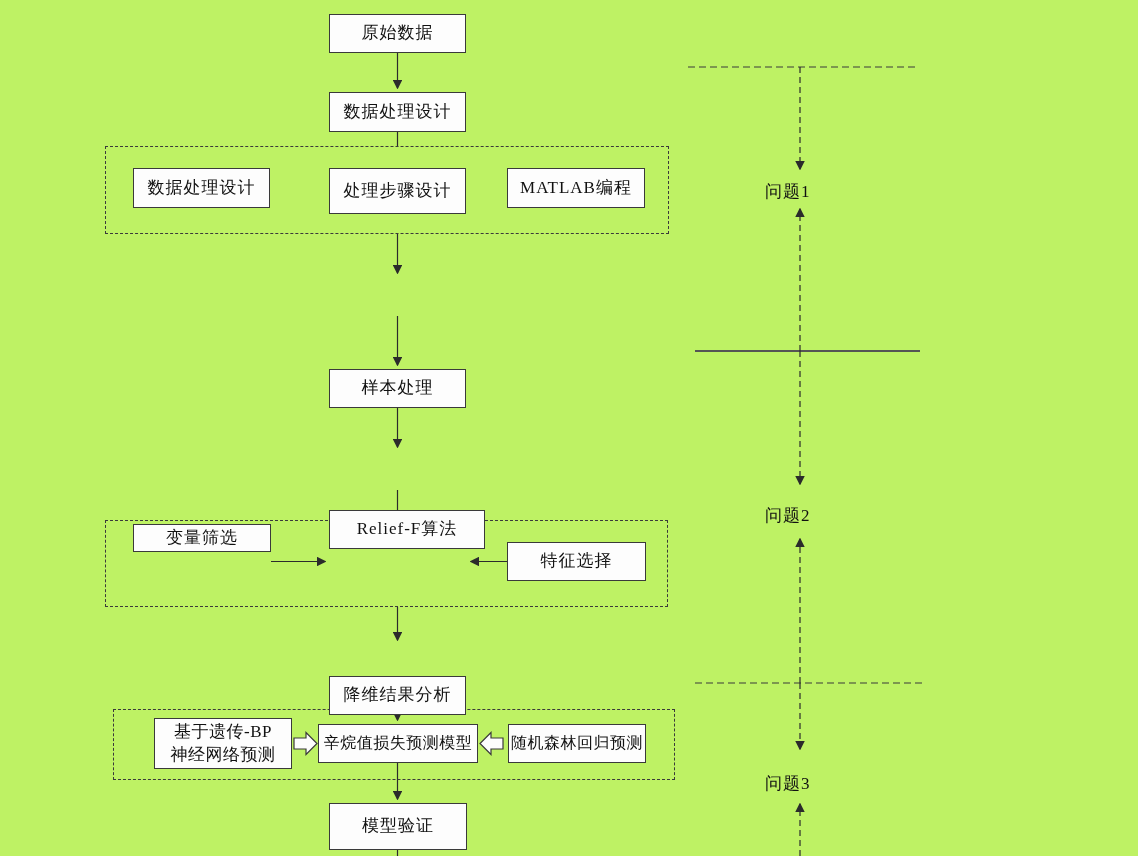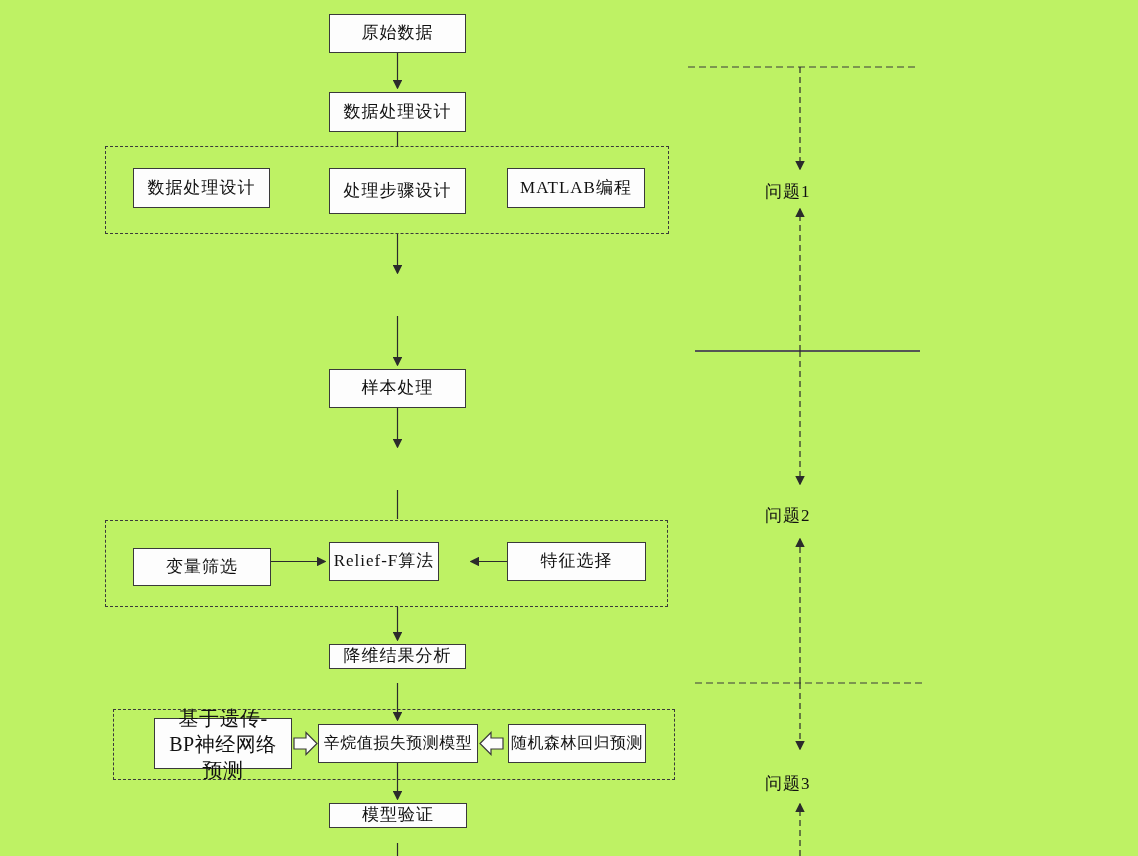--- a/index.html
+++ b/index.html
@@ -28,21 +28,21 @@
     align-items:center;
     justify-content:center;
     font-size:17px;
     color:#111;
     letter-spacing:1px;
     text-align:center;
     line-height:1.3;
     z-index:2;
   }
   .box.small-font{font-size:16px;letter-spacing:0.5px;}
-  .box.two-line{padding:0 12px;font-size:20px;letter-spacing:0.5px;}
+  .box.two-line{padding:0 12px;font-size:17px;letter-spacing:0.5px;}
   .dashed-group{
     position:absolute;
     box-sizing:border-box;
     border:1px dashed #3a3a3a;
     background:transparent;
     z-index:1;
   }
   .side-label{
     position:absolute;
     width:70px;
@@ -115,33 +115,33 @@
   <div class="box" style="left:133px;top:168px;width:137px;height:40px">数据处理设计</div>
 
   <div class="box" style="left:329px;top:168px;width:137px;height:46px">处理步骤设计</div>
 
   <div class="box" style="left:507px;top:168px;width:138px;height:40px">MATLAB编程</div>
 
 
   <div class="box" style="left:329px;top:369px;width:137px;height:39px">样本处理</div>
 
 
-  <div class="box" style="left:133px;top:548px;width:138px;height:38px">变量筛选</div>
+  <div class="box" style="left:133px;top:524px;width:138px;height:28px">变量筛选</div>
 
-  <div class="box" style="left:329px;top:542px;width:110px;height:39px">Relief-F算法</div>
+  <div class="box" style="left:329px;top:510px;width:156px;height:39px">Relief-F算法</div>
 
   <div class="box" style="left:507px;top:542px;width:139px;height:39px">特征选择</div>
 
-  <div class="box" style="left:329px;top:644px;width:137px;height:25px">降维结果分析</div>
+  <div class="box" style="left:329px;top:676px;width:137px;height:39px">降维结果分析</div>
 
   <div class="box two-line" style="left:154px;top:718px;width:138px;height:51px">基于遗传-BP神经网络预测</div>
 
   <div class="box small-font" style="left:508px;top:724px;width:138px;height:39px">随机森林回归预测</div>
 
   <div class="box small-font" style="left:318px;top:724px;width:160px;height:39px">辛烷值损失预测模型</div>
 
-  <div class="box" style="left:329px;top:803px;width:138px;height:25px">模型验证</div>
+  <div class="box" style="left:329px;top:803px;width:138px;height:47px">模型验证</div>
 
   <div class="side-label" style="left:765px;top:180px">问题1</div>
   <div class="side-label" style="left:765px;top:504px">问题2</div>
   <div class="side-label" style="left:765px;top:772px">问题3</div>
 
 </div>
 
 </body></html>

